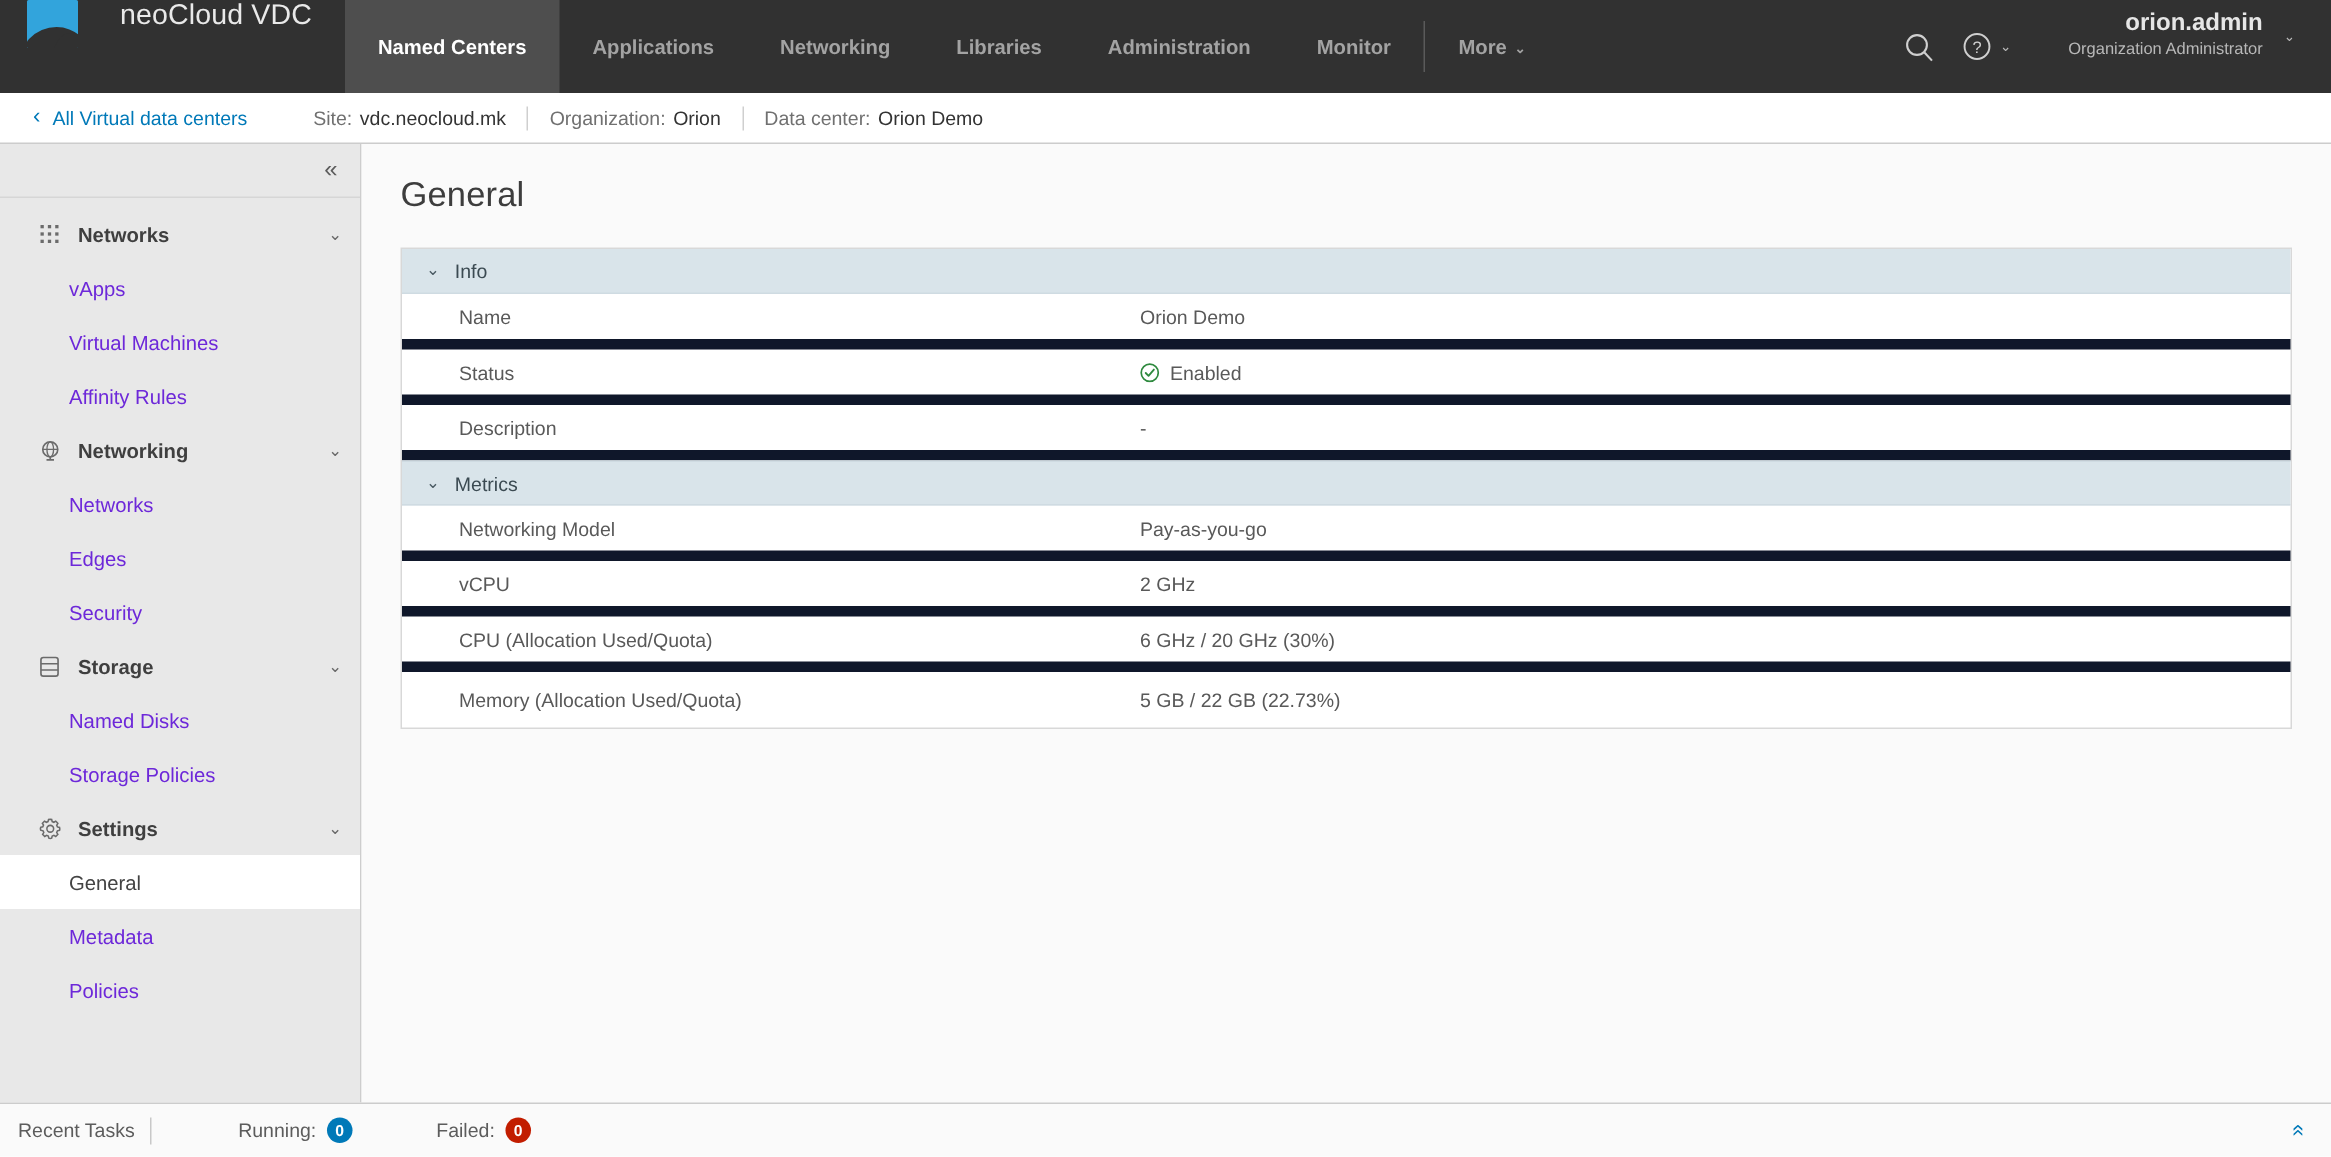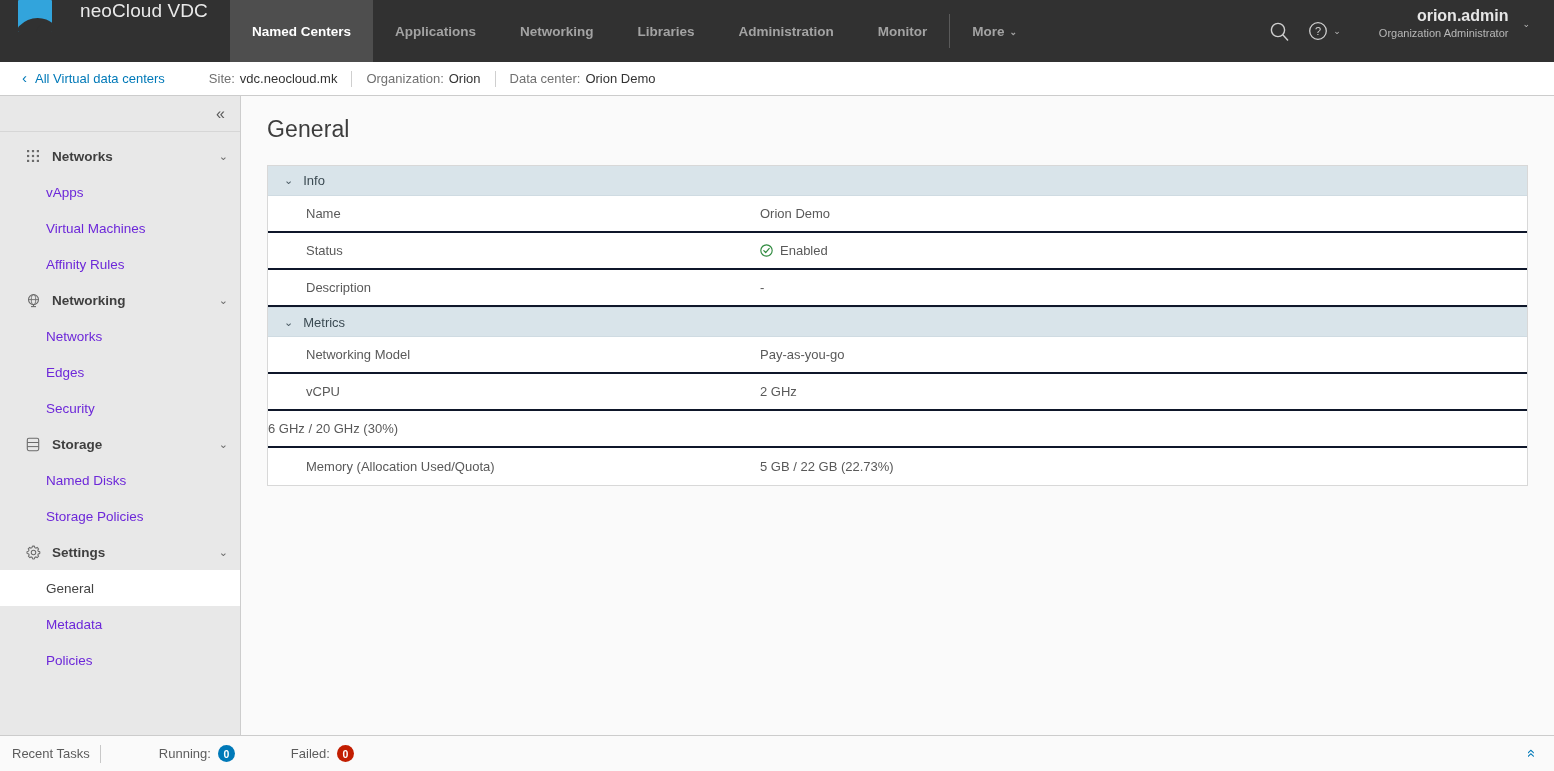--- a/index.html
+++ b/index.html
@@ -325,21 +325,21 @@
   .sec-header .sec-caret {
     font-size: 11px;
     color: #4b5b64;
     line-height: 1;
   }
 
   .drow {
     display: flex;
     align-items: center;
     height: 37px;
-    border-bottom: 2px solid #0f172a;
+    border-bottom: 7px solid #0f172a;
     font-size: 13px;
   }
   .drow:last-child { border-bottom: none; }
   .drow .dlabel {
     width: 492px;
     flex: 0 0 492px;
     padding-left: 38px;
     color: #595959;
   }
   .drow .dvalue {
@@ -650,20 +650,21 @@
         </div>
 
         <div class="drow">
           <div class="dlabel">vCPU</div>
           <div class="dvalue">
             <span>2 GHz</span>
           </div>
         </div>
 
         <div class="drow">
+          <div class="dlabel">CPU (Allocation Used/Quota)</div>
           <div class="dvalue">
             <span>6 GHz / 20 GHz (30%)</span>
           </div>
         </div>
 
         <div class="drow">
           <div class="dlabel">Memory (Allocation Used/Quota)</div>
           <div class="dvalue">
             <span>5 GB / 22 GB (22.73%)</span>
           </div>

